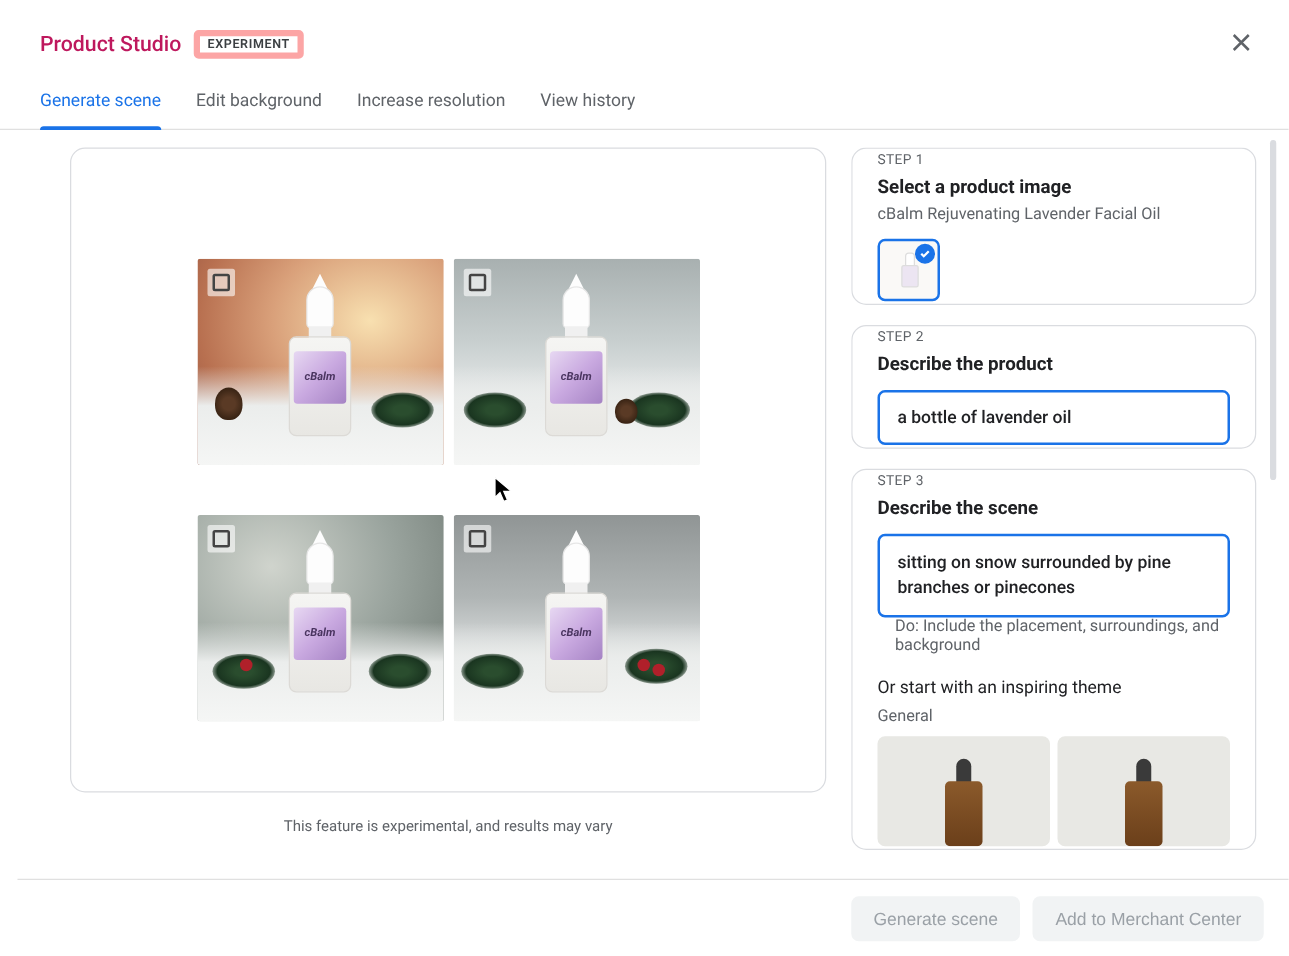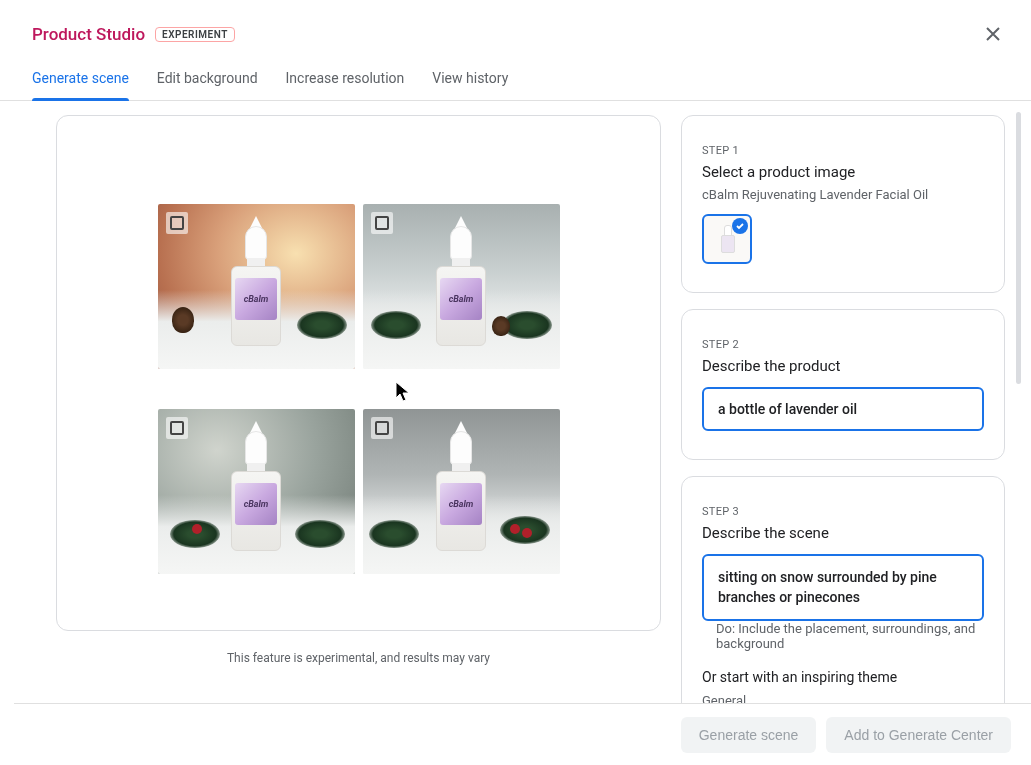--- a/index.html
+++ b/index.html
@@ -17,21 +17,21 @@
     padding: 24px 32px 10px 32px;
     gap: 10px;
     position: relative;
   }
   .title {
     font-size: 17px;
     font-weight: 500;
     color: #be185d;
   }
   .badge {
-    border: 1px solid #fca5a5;
+    border: 5px solid #fca5a5;
     border-radius: 4px;
     padding: 1px 6px;
     font-size: 10px;
     font-weight: 600;
     letter-spacing: 0.5px;
     color: #3c4043;
   }
   .close-icon {
     position: absolute;
     right: 30px;
@@ -223,32 +223,32 @@
     gap: 16px;
     overflow-y: auto;
     padding-right: 6px;
     height: 600px;
   }
   .side-col::-webkit-scrollbar { width: 6px; }
   .side-col::-webkit-scrollbar-thumb { background: #dadce0; border-radius: 3px; }
   .card {
     border: 1px solid #dadce0;
     border-radius: 12px;
-    padding: 28px 20px;
+    padding: 2px 20px;
   }
   .step-label {
     font-size: 11px;
     color: #5f6368;
     letter-spacing: 0.3px;
   }
   .step-title {
     font-size: 15px;
     color: #202124;
     margin-top: 6px;
-    font-weight: 400;
+    font-weight: 700;
   }
   .step-sub {
     font-size: 13px;
     color: #5f6368;
     margin-top: 6px;
   }
   .img-select {
     margin-top: 12px;
     width: 50px;
     height: 50px;
@@ -548,14 +548,14 @@
 <div class="scroll-hint"></div>
 
 <div class="cursor">
   <svg width="20" height="24" viewBox="0 0 20 24">
     <path d="M2 2 L2 18 L6 14 L9 21 L12 20 L9 13 L15 13 Z" fill="#000" stroke="#fff" stroke-width="1"></path>
   </svg>
 </div>
 
 <div class="bottom-bar">
   <button class="btn">Generate scene</button>
-  <button class="btn">Add to Generate Center</button>
+  <button class="btn">Add to Merchant Center</button>
 </div>
 
 </body></html>

